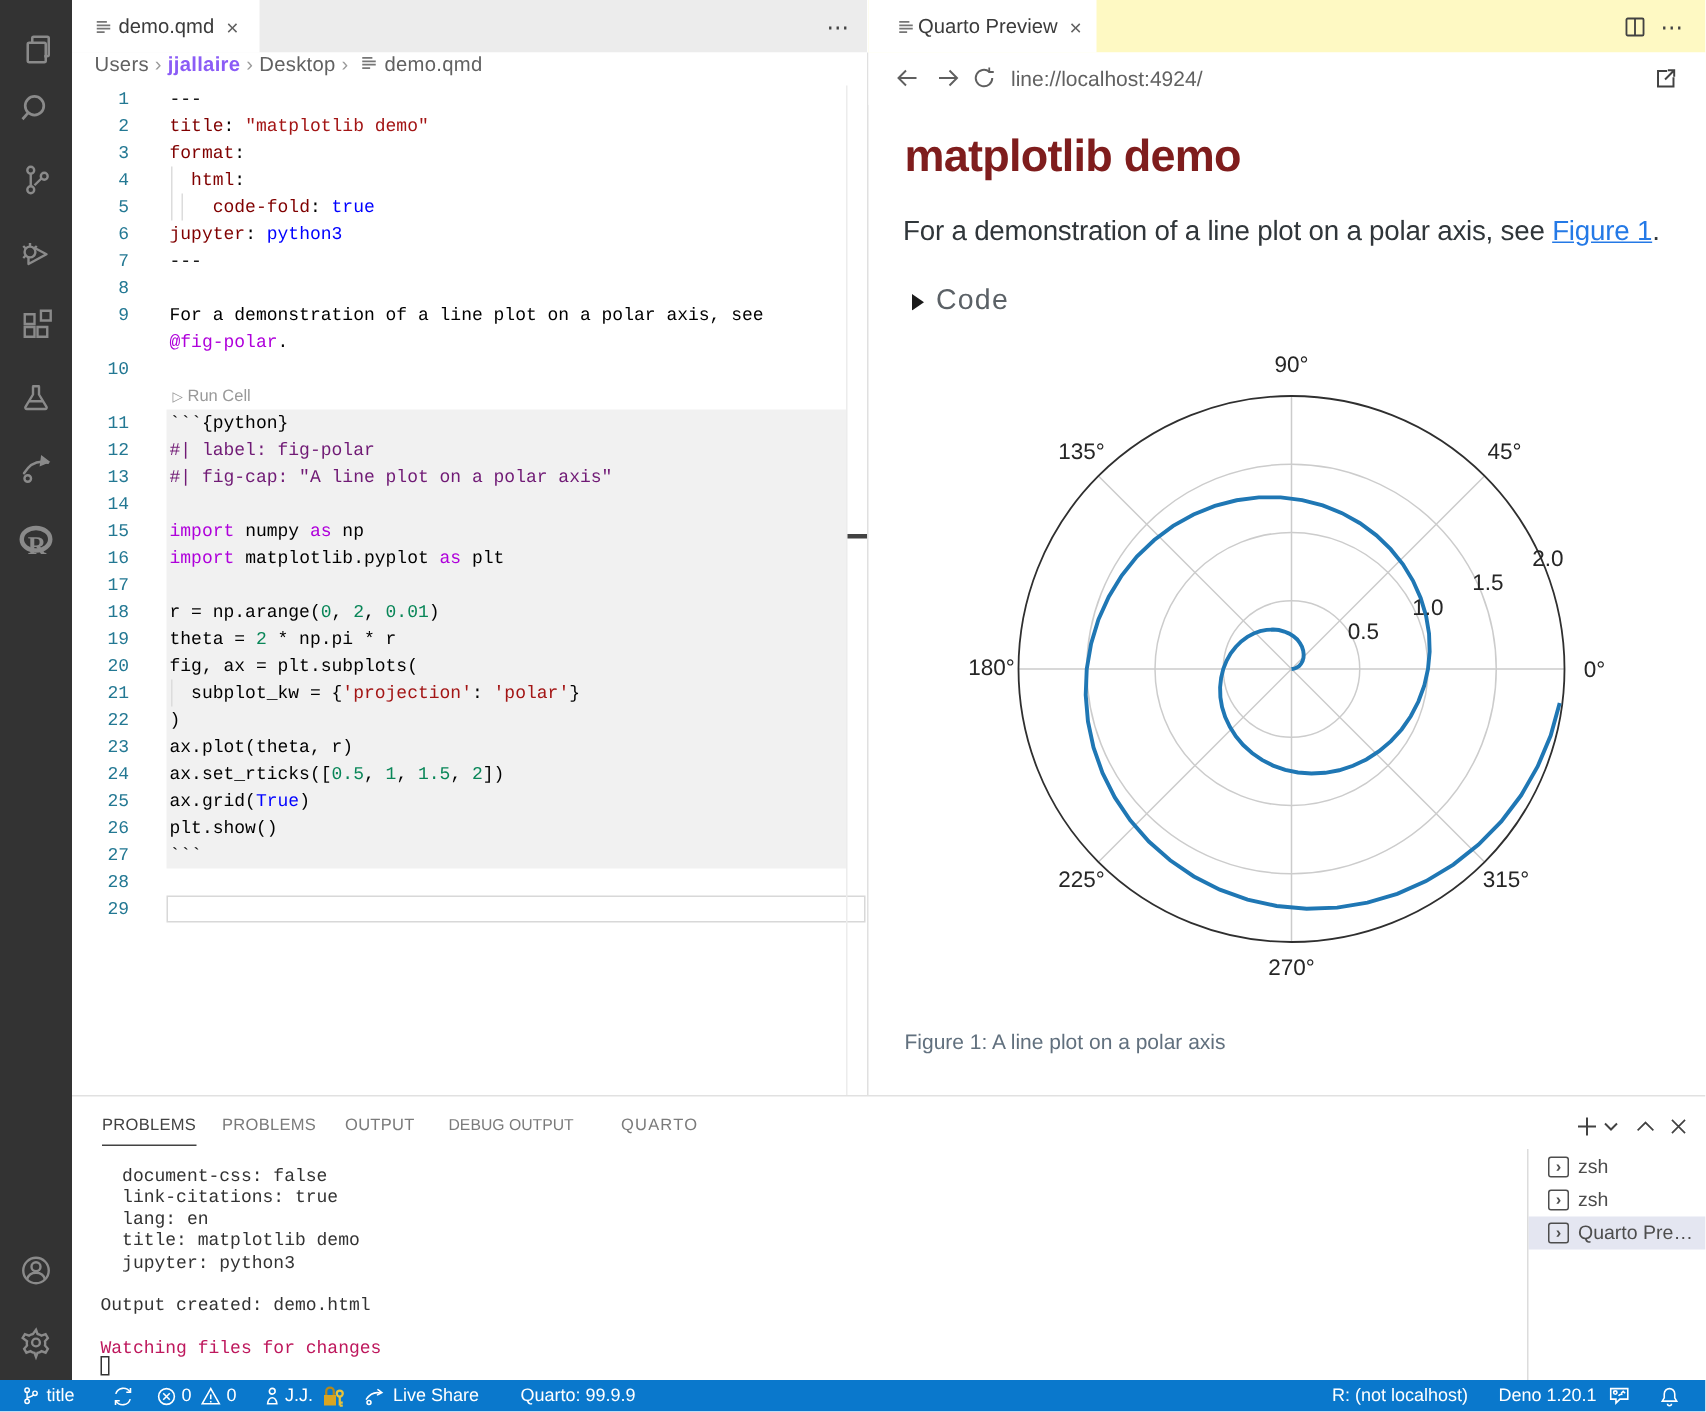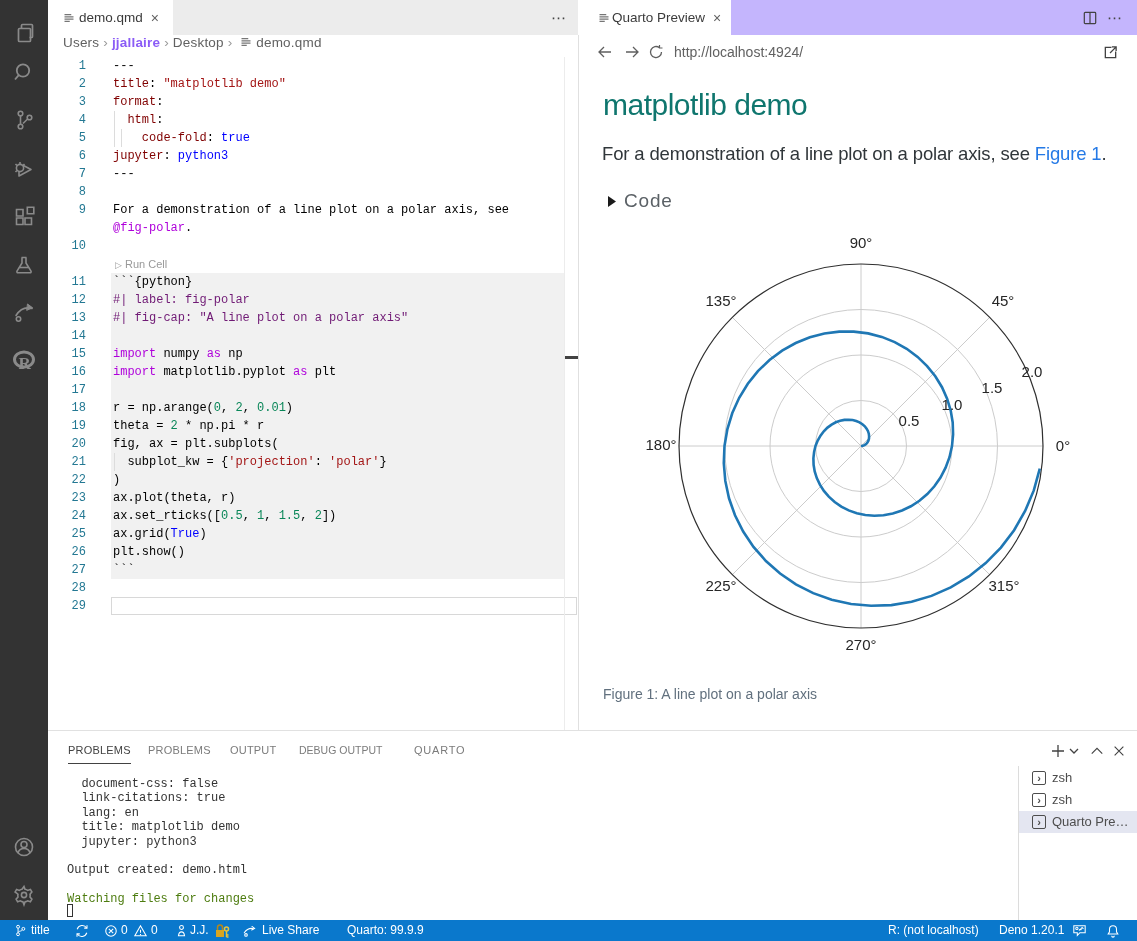--- a/index.html
+++ b/index.html
@@ -16,34 +16,34 @@
 #gutter{left:48px;top:57px;width:38px;color:#237893;font:12px/18px "Liberation Mono",monospace;text-align:right;white-space:pre}
 #code{left:113px;top:57px;font:12px/18px "Liberation Mono",monospace;color:#001080;white-space:pre}
 #code div{height:18px;color:#000}
 .red{color:#a31515}.mar{color:#800000}.blu{color:#0000ff}.grn{color:#701a75}.num{color:#098658}.pur{color:#af00db}
 #runcell{left:115px;top:255px;height:18px;font:11px/18px "Liberation Sans",sans-serif;color:#999;}
 #odash{left:565px;top:356px;width:13px;height:3px;background:#424242}
 .iguide{position:absolute;width:1px;background:#dcdcdc}
 
 #vdiv{left:578px;top:35px;width:1px;height:695px;background:#e0e0e0}
 
-#tabs2{left:579px;top:0;width:558px;height:35px;background:#c4b5fd}
+#tabs2{left:579px;top:0;width:558px;height:35px;background:#fef9c3}
 #nav2{left:579px;top:35px;width:558px;height:35px;background:#fff}
 .navi{position:absolute;color:#5a5a5a}
 #urltext{left:674px;top:44px;font-size:14px;color:#616161}
-#h1t{left:603px;top:88px;font-size:30px;font-weight:normal;color:#0f766e;letter-spacing:-.5px}
+#h1t{left:603px;top:88px;font-size:30px;font-weight:bold;color:#7f1d1d;letter-spacing:-.5px}
 #para{left:602px;top:143px;font-size:18.5px;color:#30363a;letter-spacing:-.15px}
-#para a{color:#2479e6;}
+#para a{color:#2479e6;text-decoration:underline}
 #coderow{left:607px;top:190px;font-size:19px;color:#5b6166;display:flex;align-items:center;letter-spacing:.8px}
 #caption{left:603px;top:686px;font-size:14px;color:#61707e;letter-spacing:0}
 
 #panel{left:48px;top:730px;width:1089px;height:190px;background:#fff;border-top:1px solid #e1e1e1}
 .ptab{position:absolute;top:13px;font-size:11px;letter-spacing:.2px;color:#7b7b7b}
 #term{left:67px;top:777px;font:12px/14.4px "Liberation Mono",monospace;color:#333;white-space:pre}
-.tgreen{color:#4d7c0f}
+.tgreen{color:#be185d}
 #tcursor{left:67px;top:904px;width:6px;height:13px;border:1.5px solid #333}
 #tlistsep{left:1018px;top:766px;width:1px;height:154px;background:#dcdcdc}
 .trow{position:absolute;left:971px;width:118px;height:22px;font-size:13px;color:#4d4d4d}
 .tico{position:absolute;left:13px;top:4px;width:14px;height:14px;border:1.2px solid #4d4d4d;border-radius:2px;font:bold 11px/12px "Liberation Sans",sans-serif;text-align:center;color:#4d4d4d}
 .tlbl{position:absolute;left:33px;top:3px}
 
 #status{left:0;top:920px;width:1137px;height:21px;background:#0a78cc;color:#fff;font-size:12px}
 #status span{position:absolute;top:3px;white-space:pre}
 #status svg{position:absolute}
 </style></head>
@@ -203,21 +203,21 @@
           <path d="M11.5 1v3h3" stroke-width="1.2"></path>
         </g>
       </svg>
 <svg class="navi" style="left:524px;top:10px" width="15" height="15" viewBox="0 0 16 16">
         <g stroke="#424242" stroke-width="1.4" fill="none">
           <path d="M9 2.5H2.5v11h11V7"></path>
           <path d="M7.5 8.5 14 2M9.5 2H14v4.5"></path>
         </g>
       </svg>
 </div>
-<div class="abs" id="urltext">http://localhost:4924/</div>
+<div class="abs" id="urltext">line://localhost:4924/</div>
 <div class="abs" id="h1t">matplotlib demo</div>
 <div class="abs" id="para">For a demonstration of a line plot on a polar axis, see <a>Figure 1</a>.</div>
 <div class="abs" id="coderow">
       <svg width="10" height="11" style="margin-right:7px">
         <path d="M1 0l8 5.5L1 11z" fill="#1a1a1a"></path>
       </svg>
       <span>Code</span>
     </div>
 <div class="abs" id="plotwrap" style="left:600px;top:230px"><svg width="520" height="432" viewBox="0 0 520 432">
 <g fill="none" stroke="#cccccc" stroke-width="1">

